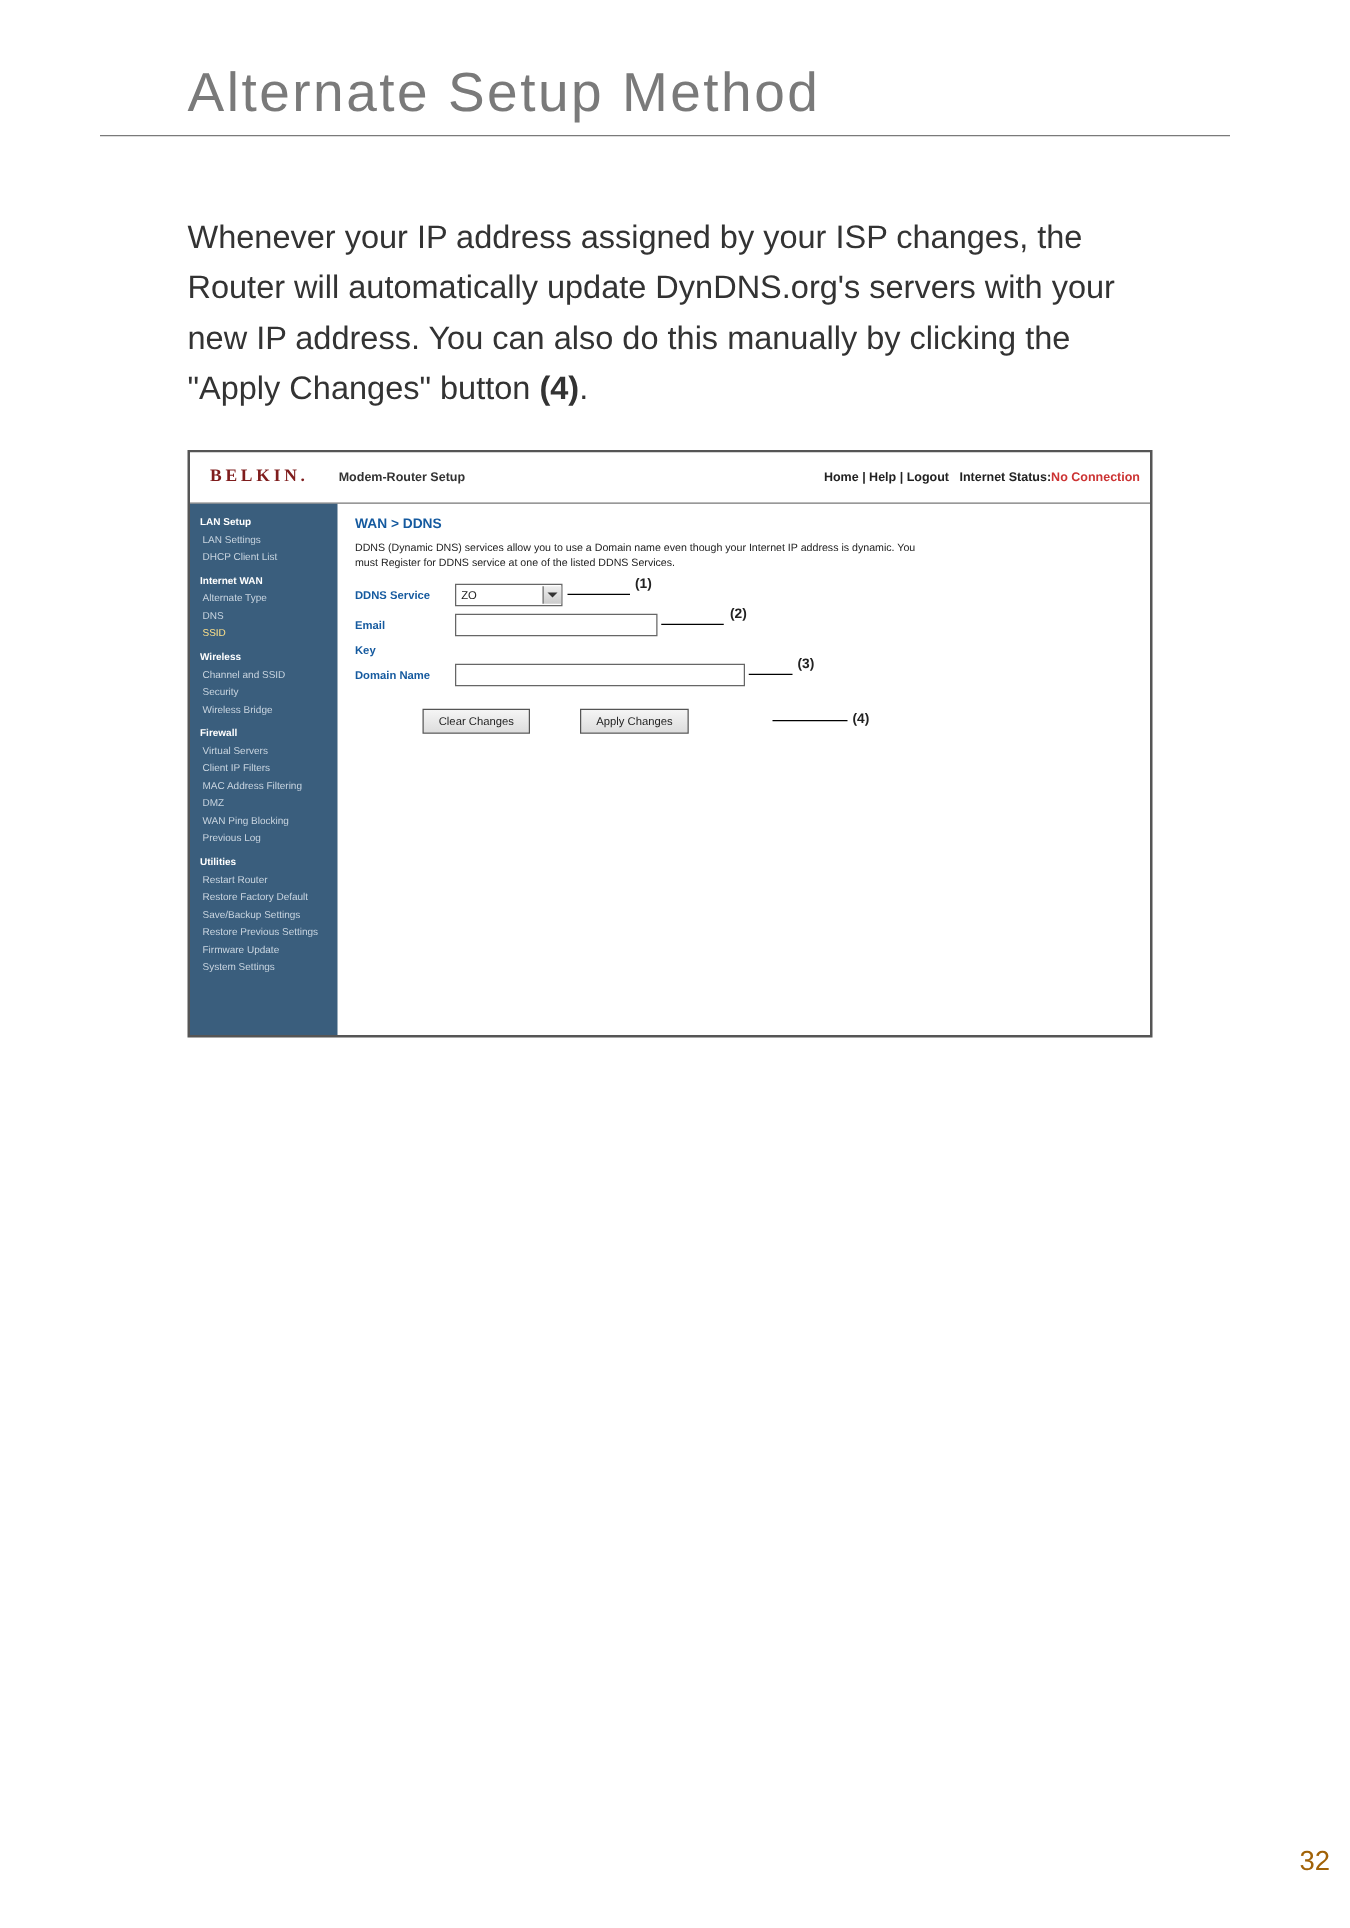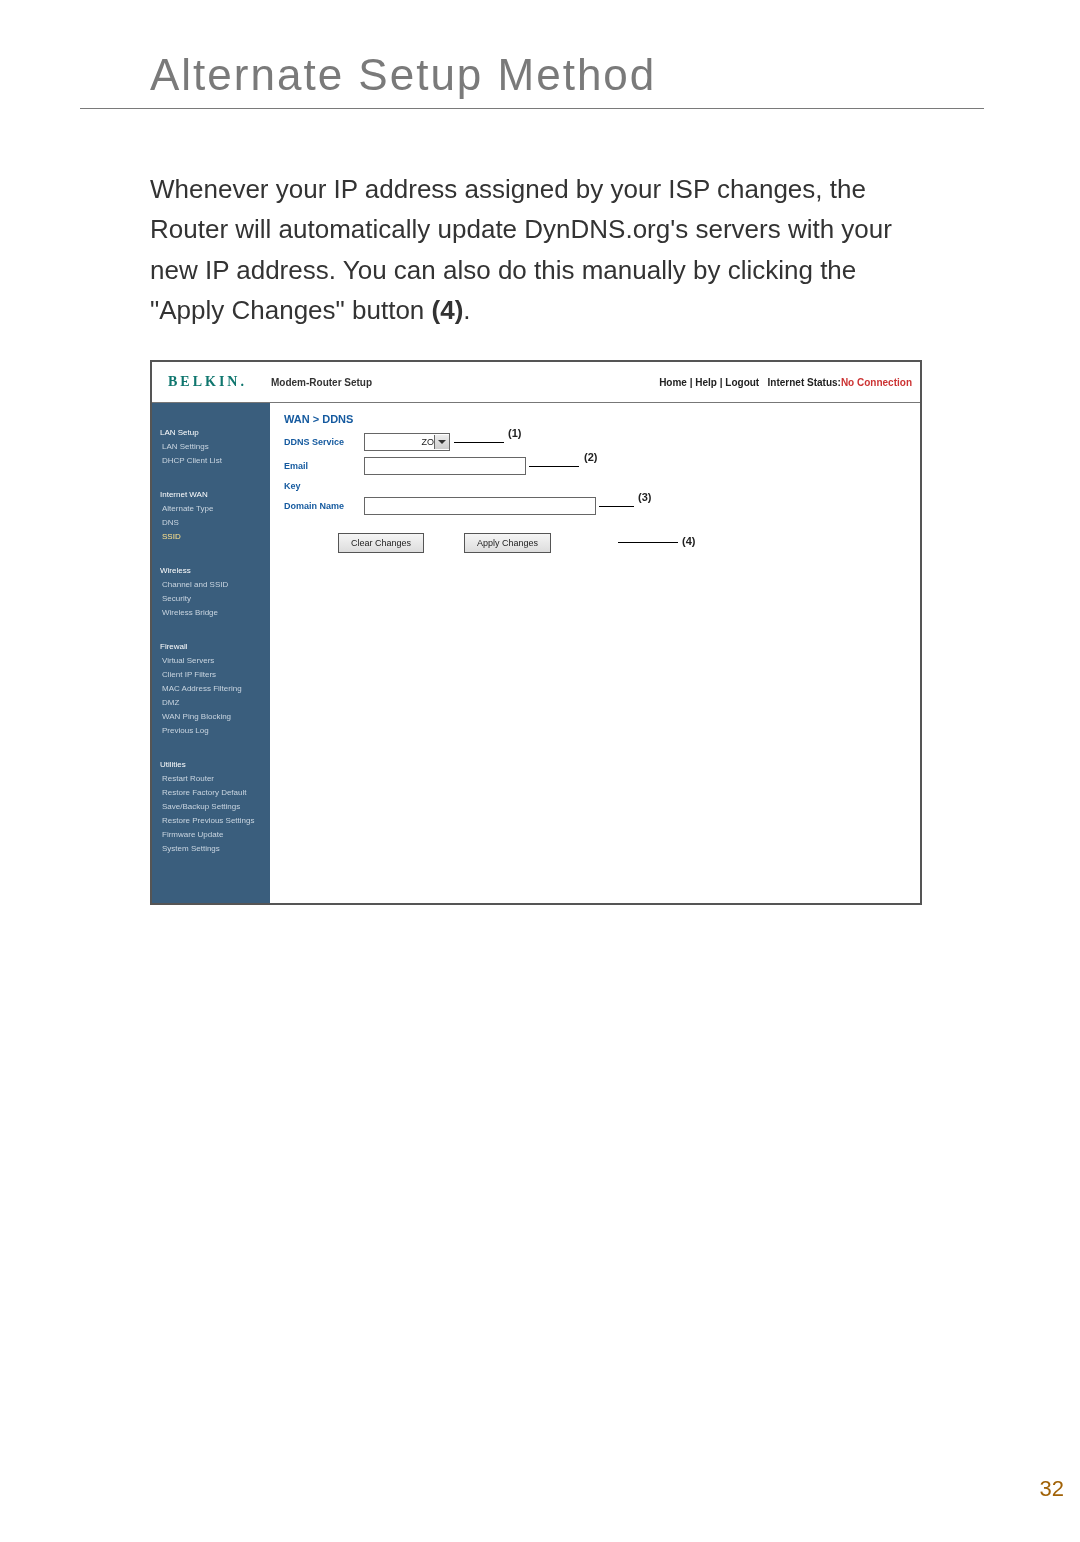--- a/index.html
+++ b/index.html
@@ -3,36 +3,36 @@
 <meta charset="utf-8">
 <style>
   html,body{margin:0;padding:0;width:1080px;height:1542px;font-family:Arial,Helvetica,sans-serif;background:#fff;color:#000}
   .page{width:1064px;height:1542px;box-sizing:border-box;padding:50px 0;position:relative}
   .title{font-size:44px;font-weight:400;color:#7a7a7a;letter-spacing:2px;margin:0 0 8px 150px}
   .rule{border:none;border-top:1px solid #7a7a7a;margin:0 80px 60px 80px}
   .body-text{font-size:26px;line-height:1.55;color:#333;margin:0 80px 30px 150px;max-width:772px}
   .bold{font-weight:700}
   .shot{margin:0 0 0 150px;width:772px;box-sizing:border-box;border:2px solid #555;background:#fff;font-size:10px}
   .topbar{display:flex;align-items:center;height:40px;background:#fff;border-bottom:1px solid #777}
-  .logo{font-family:Georgia,serif;font-weight:700;letter-spacing:3px;font-size:14px;padding:0 16px;color:#0f766e}
+  .logo{font-family:Georgia,serif;font-weight:700;letter-spacing:3px;font-size:14px;padding:0 16px;color:#7f1d1d}
   .topcenter{flex:1;font-weight:700;color:#333;padding-left:8px}
   .toprow{display:flex;flex-direction:column;align-items:flex-end;gap:2px;padding-right:8px}
   .toplinks{color:#222;font-weight:700}
   .toplinks .red{color:#c33}
   .body2{display:flex}
   .sidebar{width:110px;background:#3a5e7d;color:#c9d5e0;padding:4px 0 48px 8px;display:flex;flex-direction:column;gap:2px;font-size:8px;line-height:1.5}
-  .sidebar .sec{color:#fff;font-weight:400;margin-top:20px}
+  .sidebar .sec{color:#fff;font-weight:700;margin-top:5px}
   .sidebar .item{color:#c9d5e0;padding-left:2px}
   .sidebar .hl{color:#ffe28a}
   .content{flex:1;padding:6px 14px 92px 14px;color:#222}
   .crumb{color:#155a9f;font-weight:700;font-size:11px;margin:4px 0 8px 0}
   .desc{color:#222;font-size:8.5px;line-height:1.4;margin-bottom:10px;max-width:460px}
   .row{display:flex;align-items:center;margin:6px 0;position:relative}
   .lbl{width:80px;color:#155a9f;font-weight:700;font-size:9px}
-  .sel{width:80px;height:16px;border:1px solid #666;font-size:9px;padding-left:4px;background:#fff;display:flex;align-items:center;justify-content:flex-end}
+  .sel{width:80px;height:16px;border:1px solid #666;font-size:9px;padding-left:4px;background:#fff;display:flex;align-items:center;justify-content:space-between}
   .sel .tri{width:14px;height:14px;border-left:1px solid #666;background:linear-gradient(#eee,#ccc);display:flex;align-items:center;justify-content:center}
   .sel .tri:after{content:"";border-left:4px solid transparent;border-right:4px solid transparent;border-top:4px solid #333}
   .inp{height:16px;border:1px solid #666;background:#fff}
   .inp.mid{width:160px}
   .inp.long{width:230px}
   .btnrow{margin:18px 0 0 54px;display:flex;align-items:center;gap:40px;position:relative}
   .btn{height:18px;border:1px solid #555;background:linear-gradient(#f5f5f5,#ddd);font-size:9px;padding:0 12px;display:flex;align-items:center;cursor:pointer}
   .callout{position:absolute;font-weight:700;font-size:11px}
   .lead{border-top:1px solid #000;position:absolute}
   .pgnum{position:absolute;bottom:40px;left:0;width:100%;text-align:right;font-size:22px;color:#a16207}
@@ -88,20 +88,21 @@
         <div class="item">Restart Router</div>
         <div class="item">Restore Factory Default</div>
         <div class="item">Save/Backup Settings</div>
         <div class="item">Restore Previous Settings</div>
         <div class="item">Firmware Update</div>
         <div class="item">System Settings</div>
       </div>
 
       <div class="content">
         <div class="crumb">WAN &gt; DDNS</div>
+        <div class="desc">DDNS (Dynamic DNS) services allow you to use a Domain name even though your Internet IP address is dynamic. You must Register for DDNS service at one of the listed DDNS Services.</div>
 
         <div class="row">
           <div class="lbl">DDNS Service</div>
           <div class="sel">
             <span>ZO</span>
             <span class="tri"></span>
           </div>
           <div class="lead" style="left:170px;width:50px"></div>
           <div class="callout" style="left:224px;top:-6px">(1)</div>
         </div>

